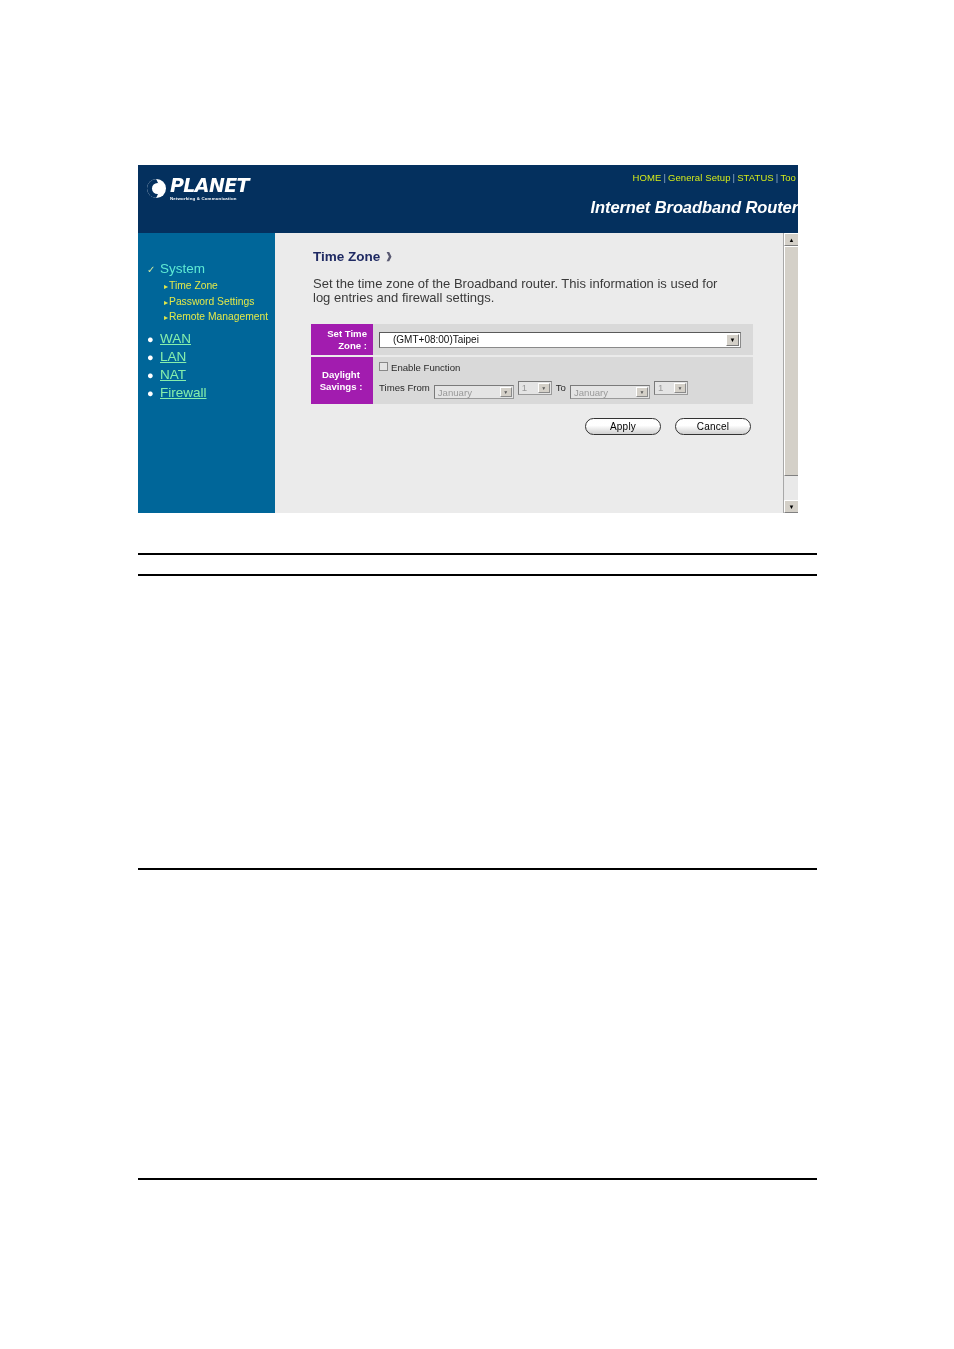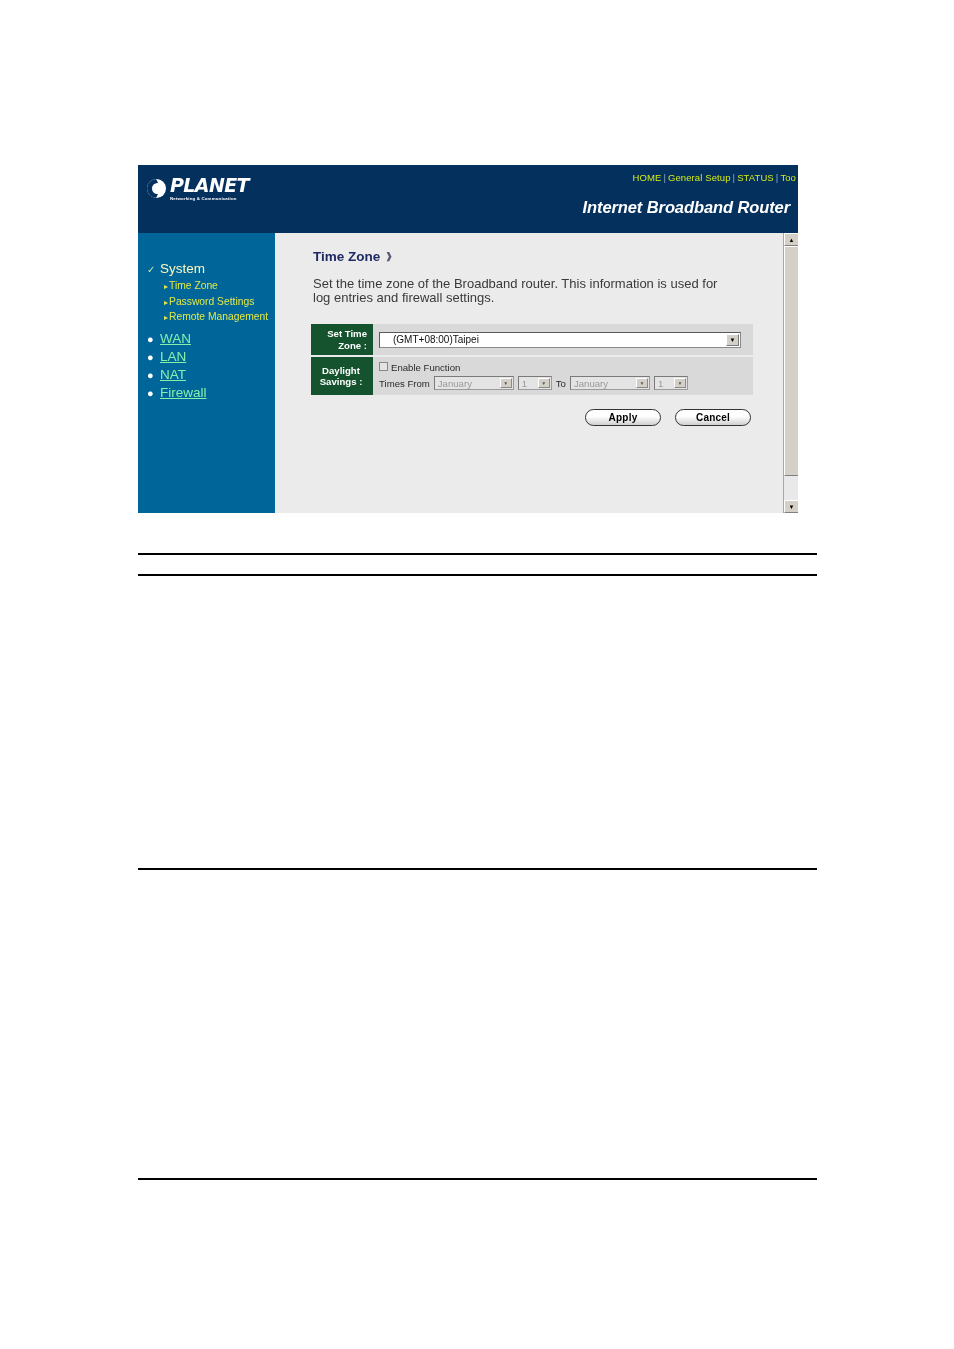--- a/index.html
+++ b/index.html
@@ -115,21 +115,21 @@
     letter-spacing: 0.1px;
   }
   .router-nav a {
     color: #d4ea1a;
     text-decoration: none;
   }
   .router-nav .sep { color: #8aa8c8; margin: 0 2px; }
 
   .router-title {
     position: absolute;
-    right: 8px;
+    right: 0px;
     top: 33px;
     font-size: 16.5px;
     font-style: italic;
     font-weight: bold;
     color: #ffffff;
     white-space: nowrap;
     letter-spacing: -0.1px;
   }
 
   
@@ -165,21 +165,21 @@
     width: 9px;
     display: inline-block;
   }
   .nav-top .bullet-dot {
     color: #ffffff;
     font-size: 11px;
     width: 9px;
     display: inline-block;
     line-height: 10px;
   }
-  .nav-top .label-white { color: #fef9c3; }
+  .nav-top .label-white { color: #5eead4; }
   .nav-top .label-green { color: #86efac; text-decoration: underline; }
 
   .nav-sub {
     padding-left: 26px;
     font-size: 10.3px;
     line-height: 14.5px;
     white-space: nowrap;
     color: #e2e84a;
   }
   .nav-sub .arrow {
@@ -225,21 +225,21 @@
   }
 
   
   .form-table {
     margin: 20px 0 0 36px;
     width: 442px;
     border-collapse: collapse;
     background: #d9d9d9;
   }
   .form-table td.lbl {
-    background: #14532d;
+    background: #a21caf;
     color: #ffffff;
     font-size: 9.6px;
     font-weight: bold;
     text-align: right;
     vertical-align: middle;
     padding: 4px 6px 4px 4px;
     width: 62px;
     line-height: 11.5px;
     border-bottom: 2px solid #ebebeb;
     box-sizing: border-box;
@@ -331,21 +331,21 @@
     border-top-color: #7a7a7a;
     border-left-color: #7a7a7a;
     font-size: 9.6px;
     color: #9a9a9a;
     display: flex;
     align-items: center;
     padding-left: 3px;
     box-sizing: border-box;
     position: relative;
   }
-  .mini-select.month { width: 80px; }
+  .mini-select.month { width: 80px; margin-top: 9px; }
   .mini-select.day { width: 34px; }
   .mini-select .arrow-btn {
     position: absolute;
     right: 1px;
     top: 1px;
     width: 12px;
     height: 10px;
     background: #d4d0c8;
     border: 1px solid #ffffff;
     border-right-color: #8a8a8a;
@@ -365,21 +365,21 @@
     gap: 14px;
     padding-left: 310px;
   }
   .pill-btn {
     width: 76px;
     height: 17px;
     border-radius: 9px;
     border: 1px solid #333333;
     background: linear-gradient(to bottom, #fdfdfd 0%, #ffffff 42%, #d0d0d0 100%);
     font-size: 10px;
-    font-weight: bold;
+    font-weight: normal;
     color: #000000;
     display: flex;
     align-items: center;
     justify-content: center;
     box-sizing: border-box;
     letter-spacing: 0.2px;
   }
 
   
   .vscroll {

